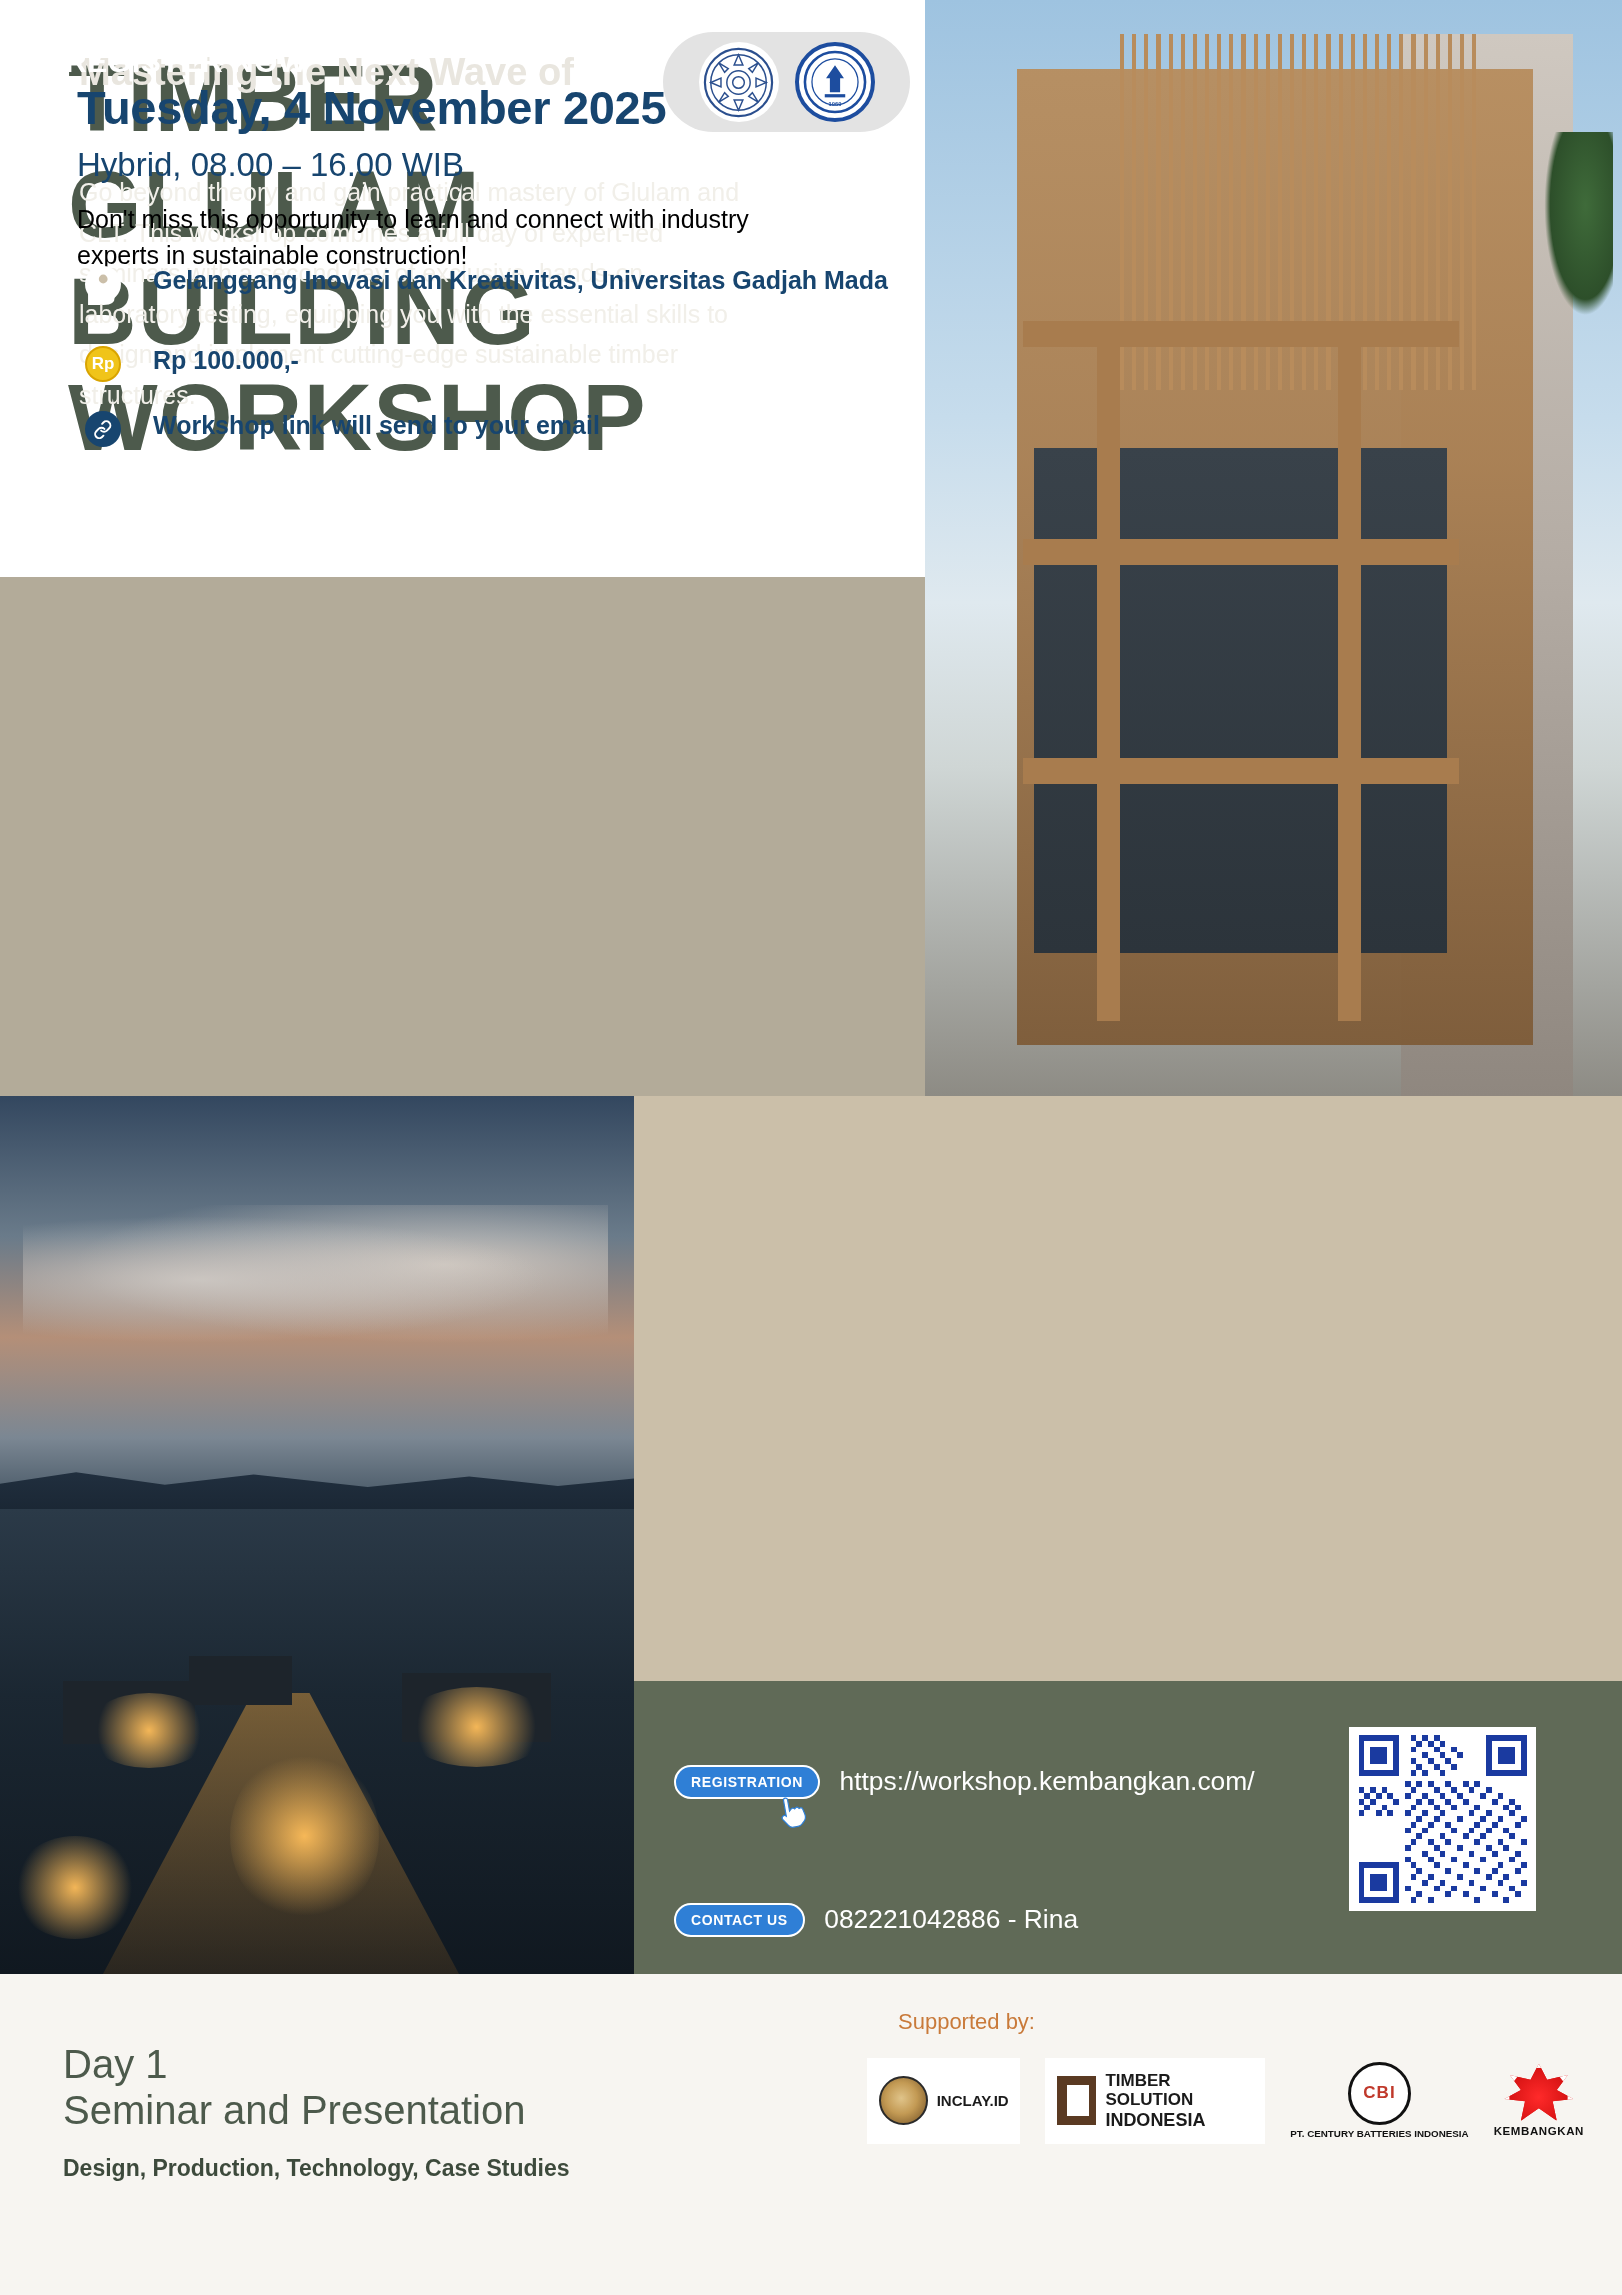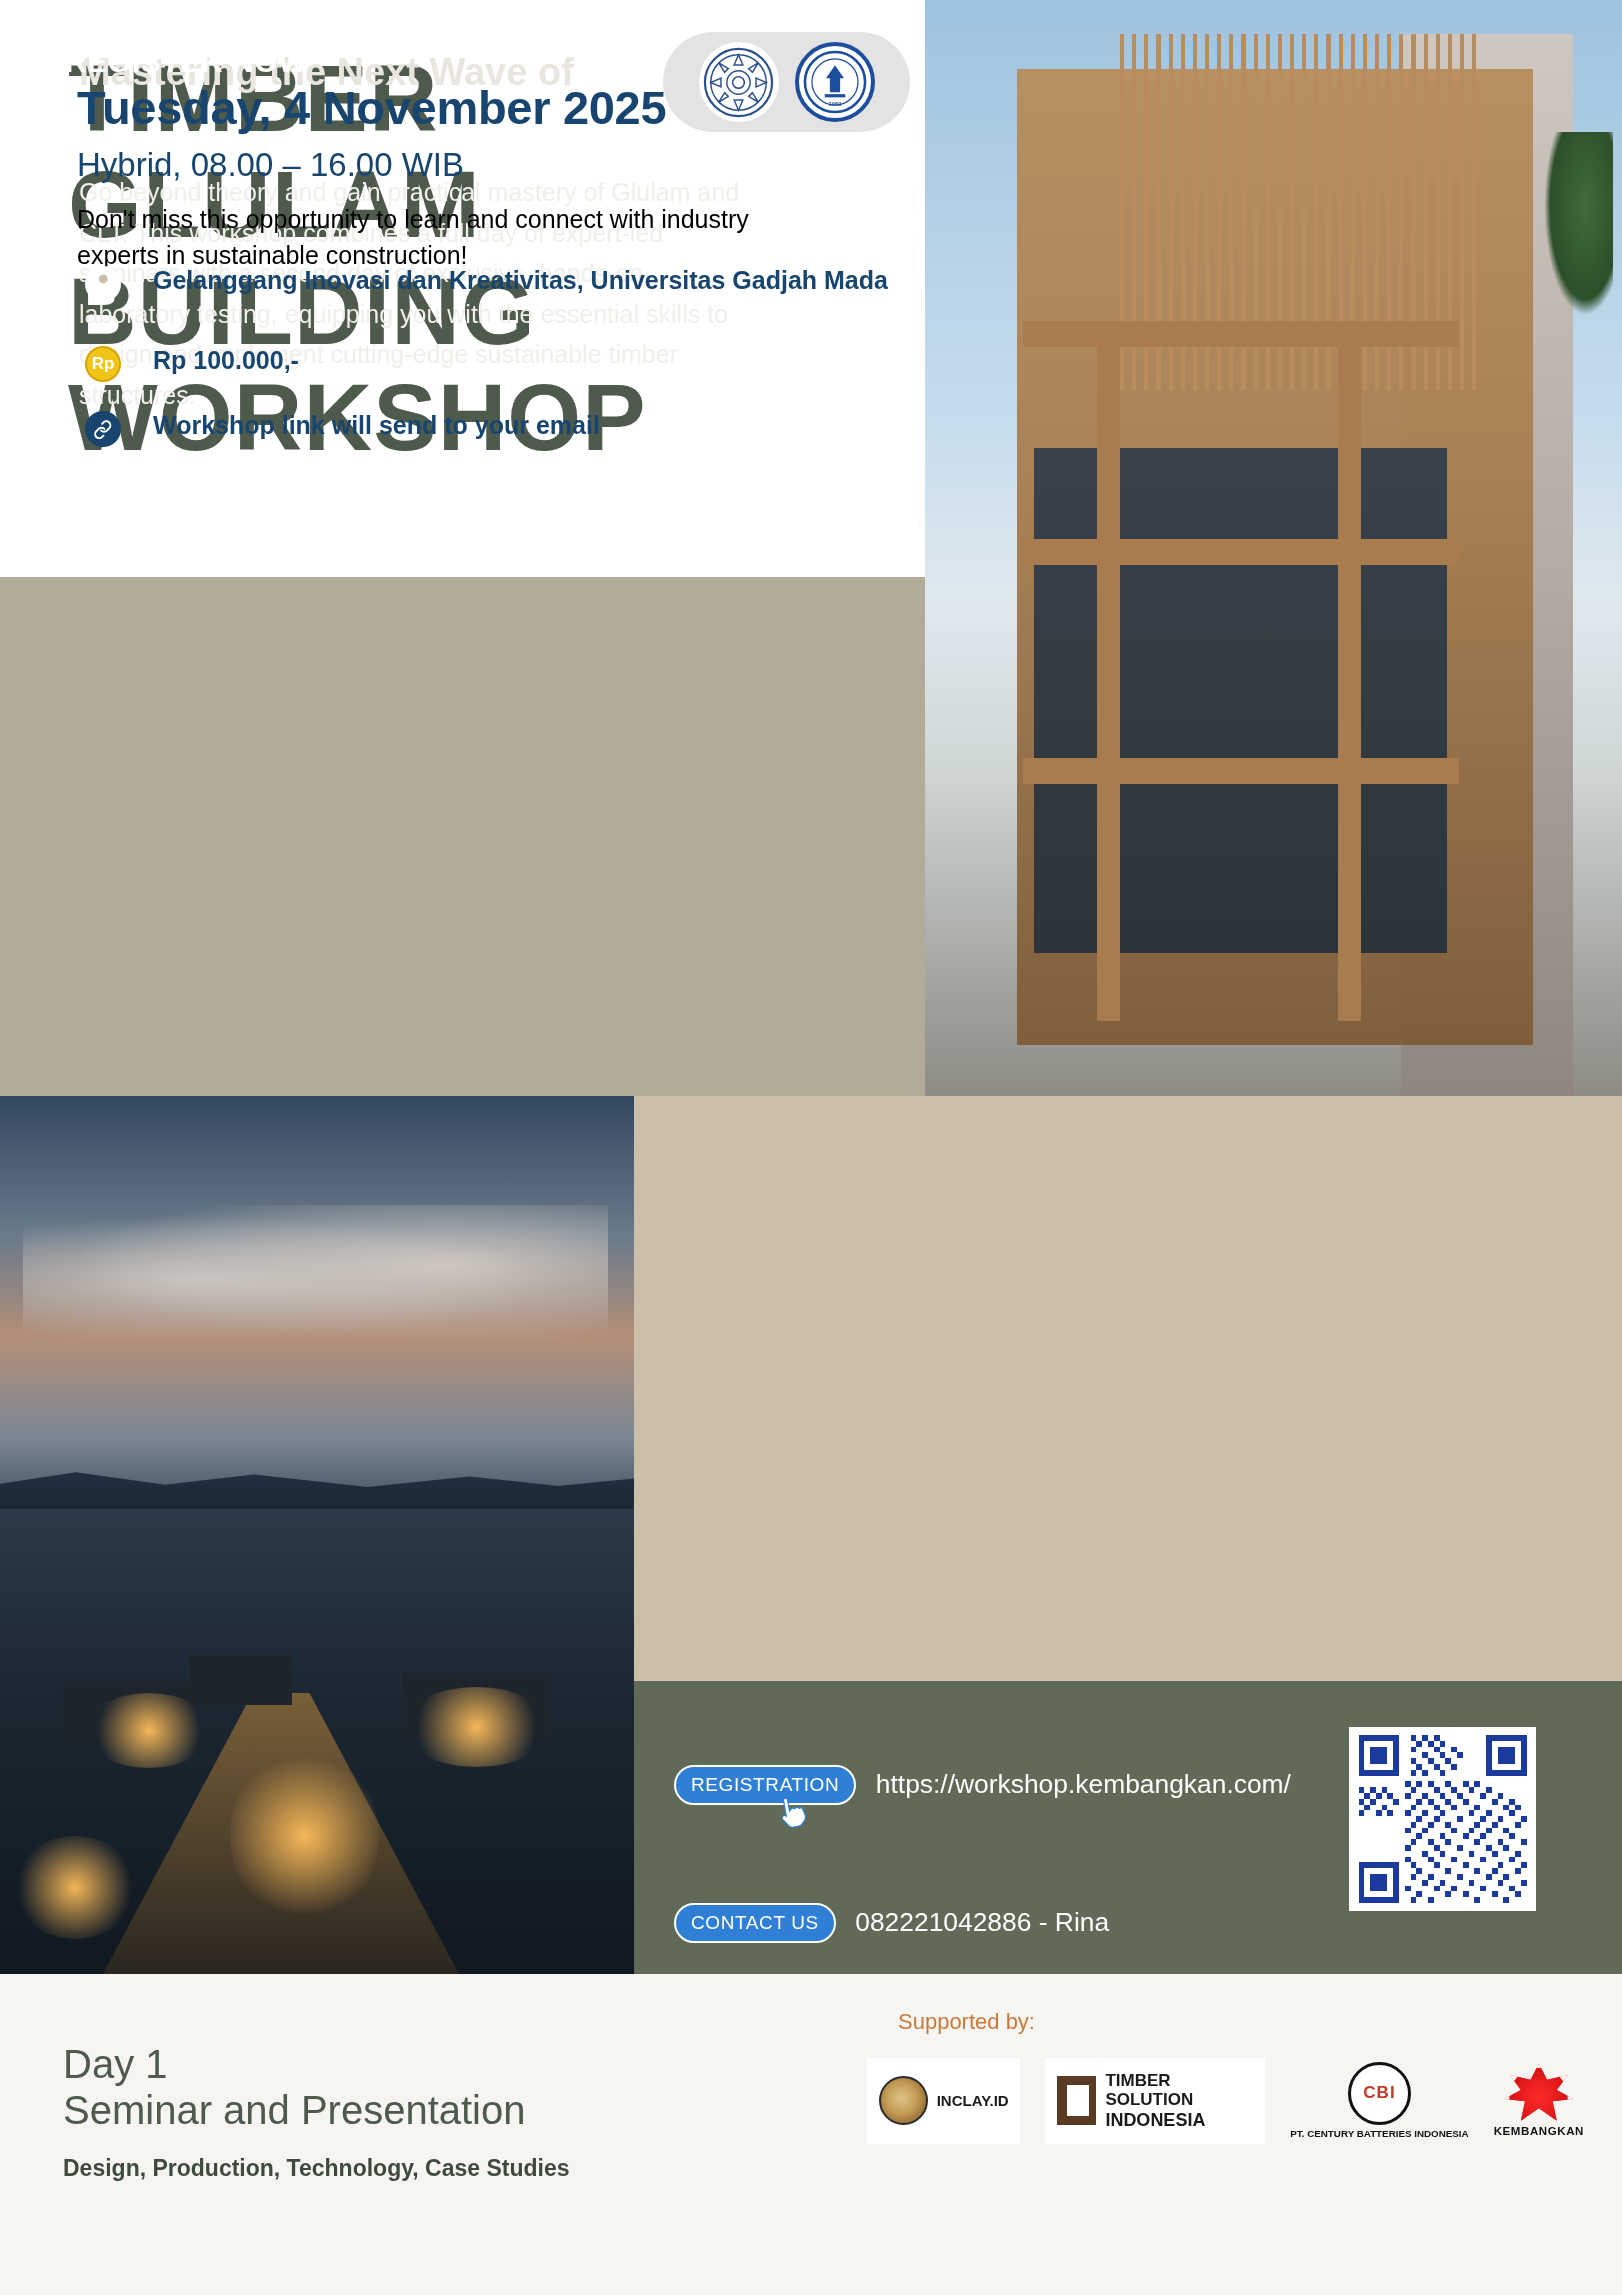--- a/index.html
+++ b/index.html
@@ -197,22 +197,22 @@
     letter-spacing: 0.6px;
   }
   .pill {
     display: inline-flex;
     align-items: center;
     justify-content: center;
     background: #2f7fd6;
     border: 2.3px solid #ffffff;
     border-radius: 23px;
     color: #ffffff;
-    font-size: 19px;
-    font-weight: 400;
+    font-size: 14px;
+    font-weight: 700;
     letter-spacing: 0.6px;
     padding: 6.9px 15px;
     white-space: nowrap;
   }
   .reg-row {
     position: absolute;
     display: flex;
     align-items: center;
     gap: 19.5px;
   }

